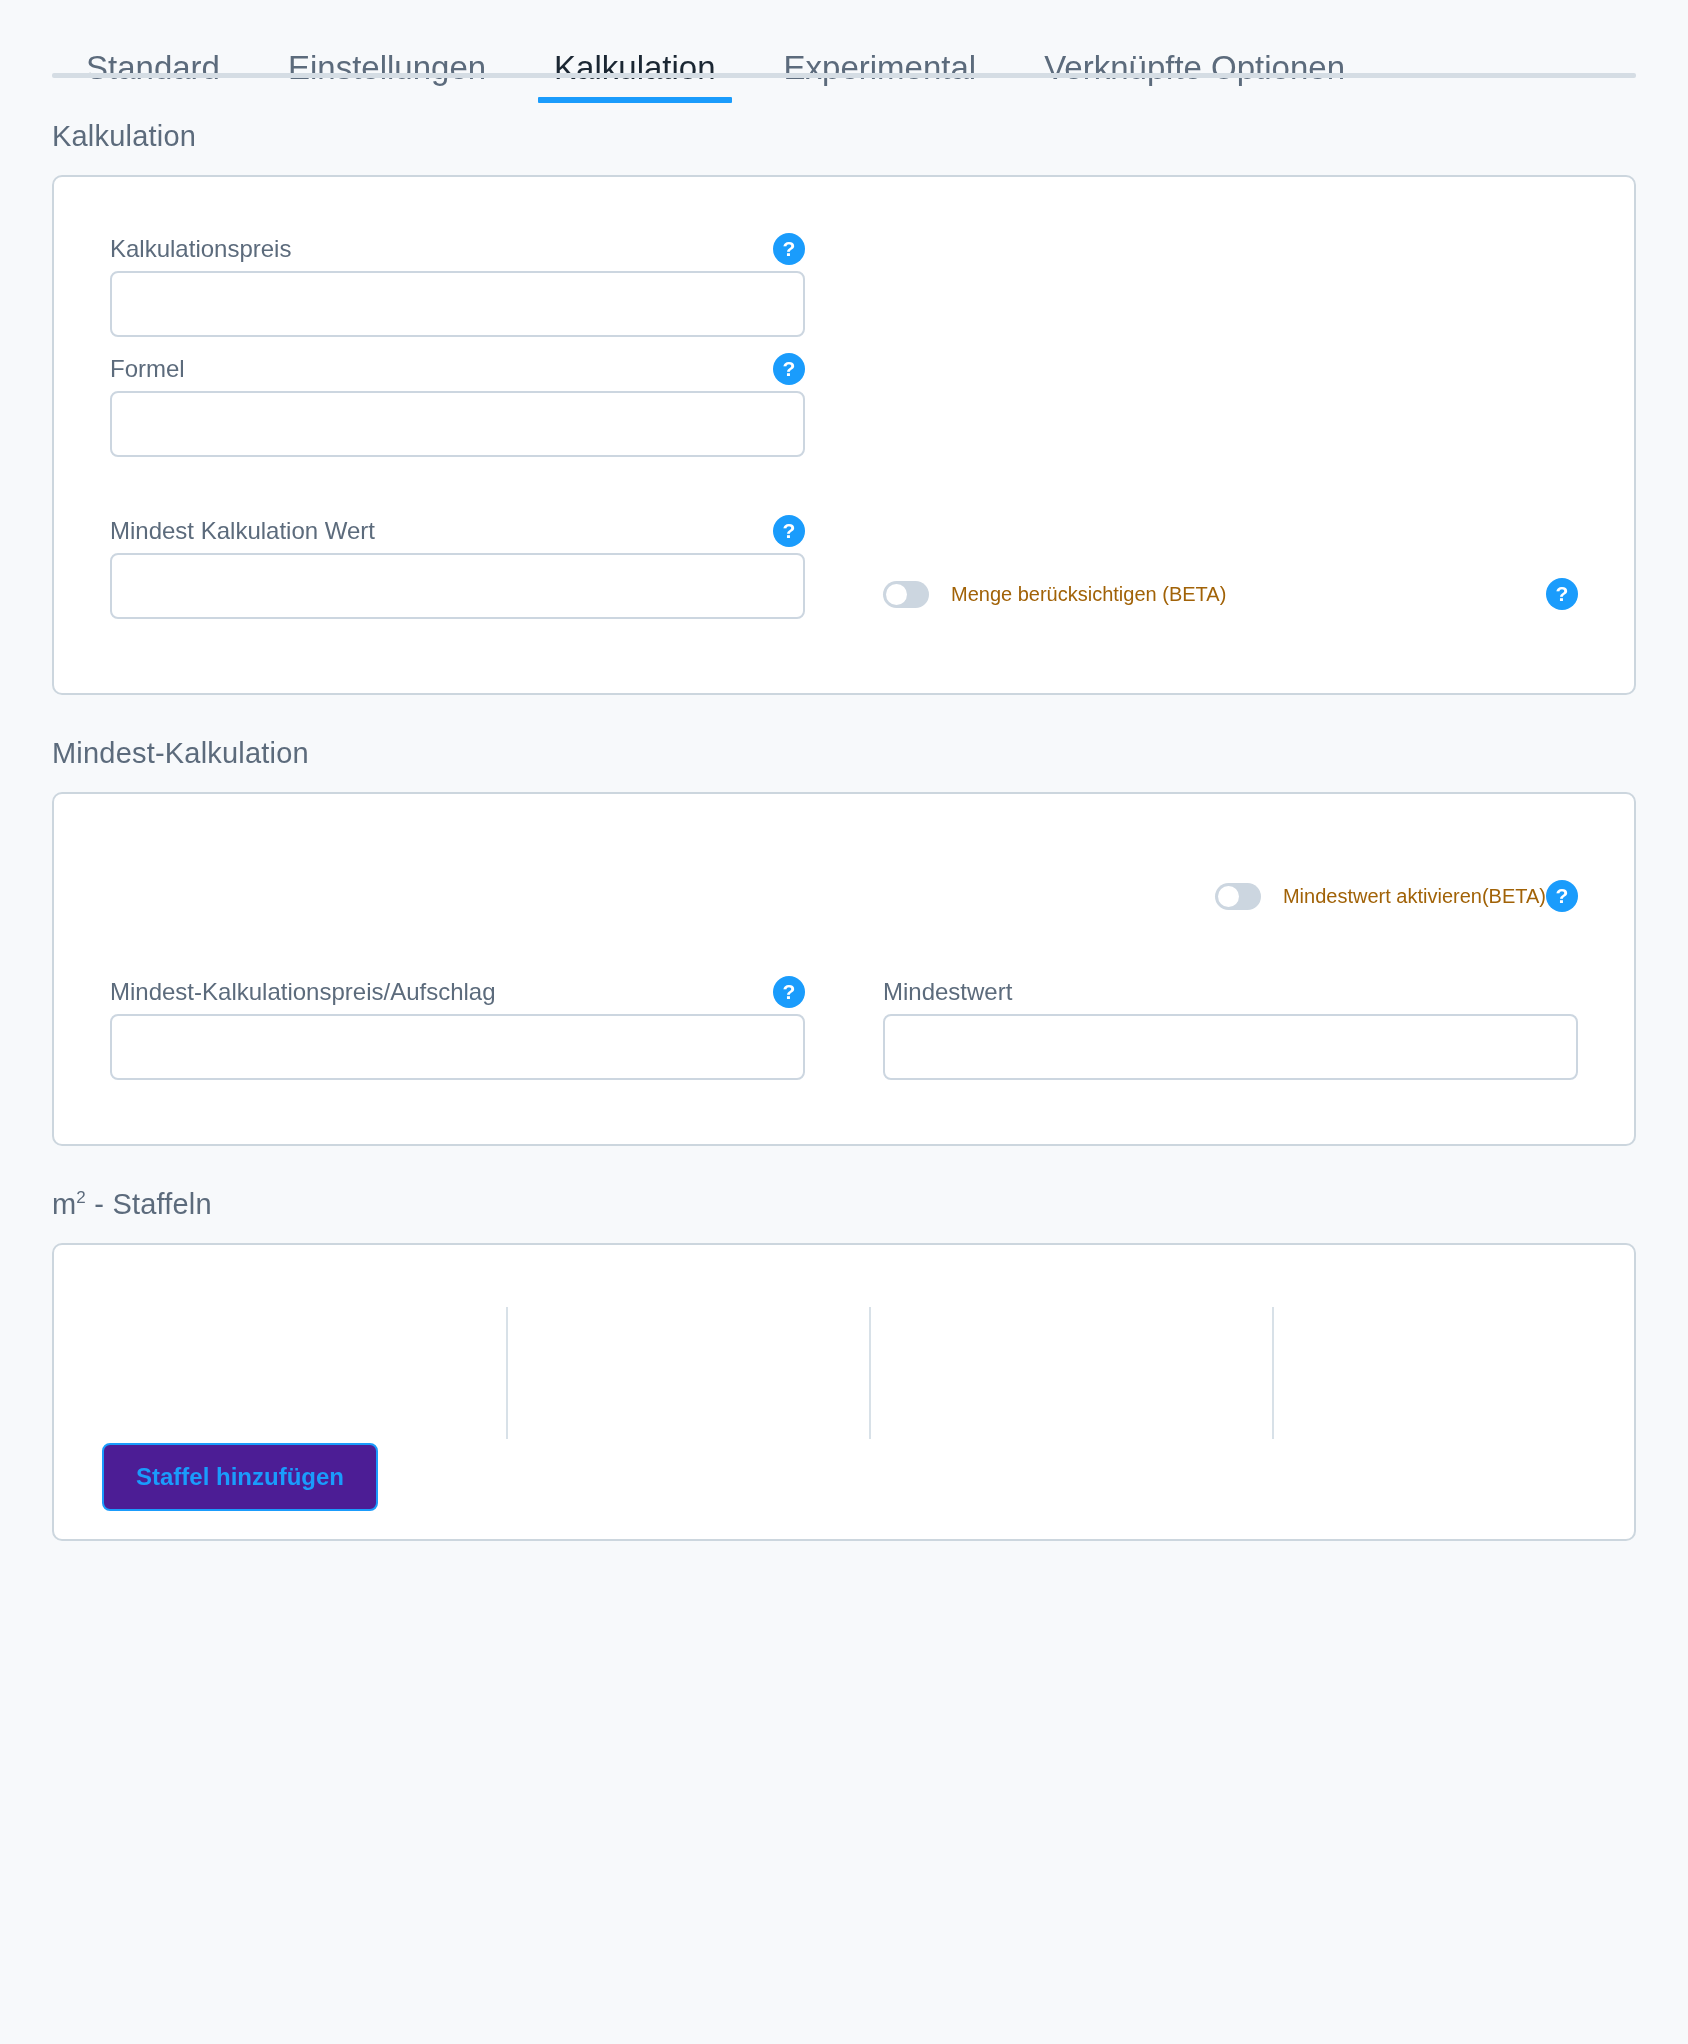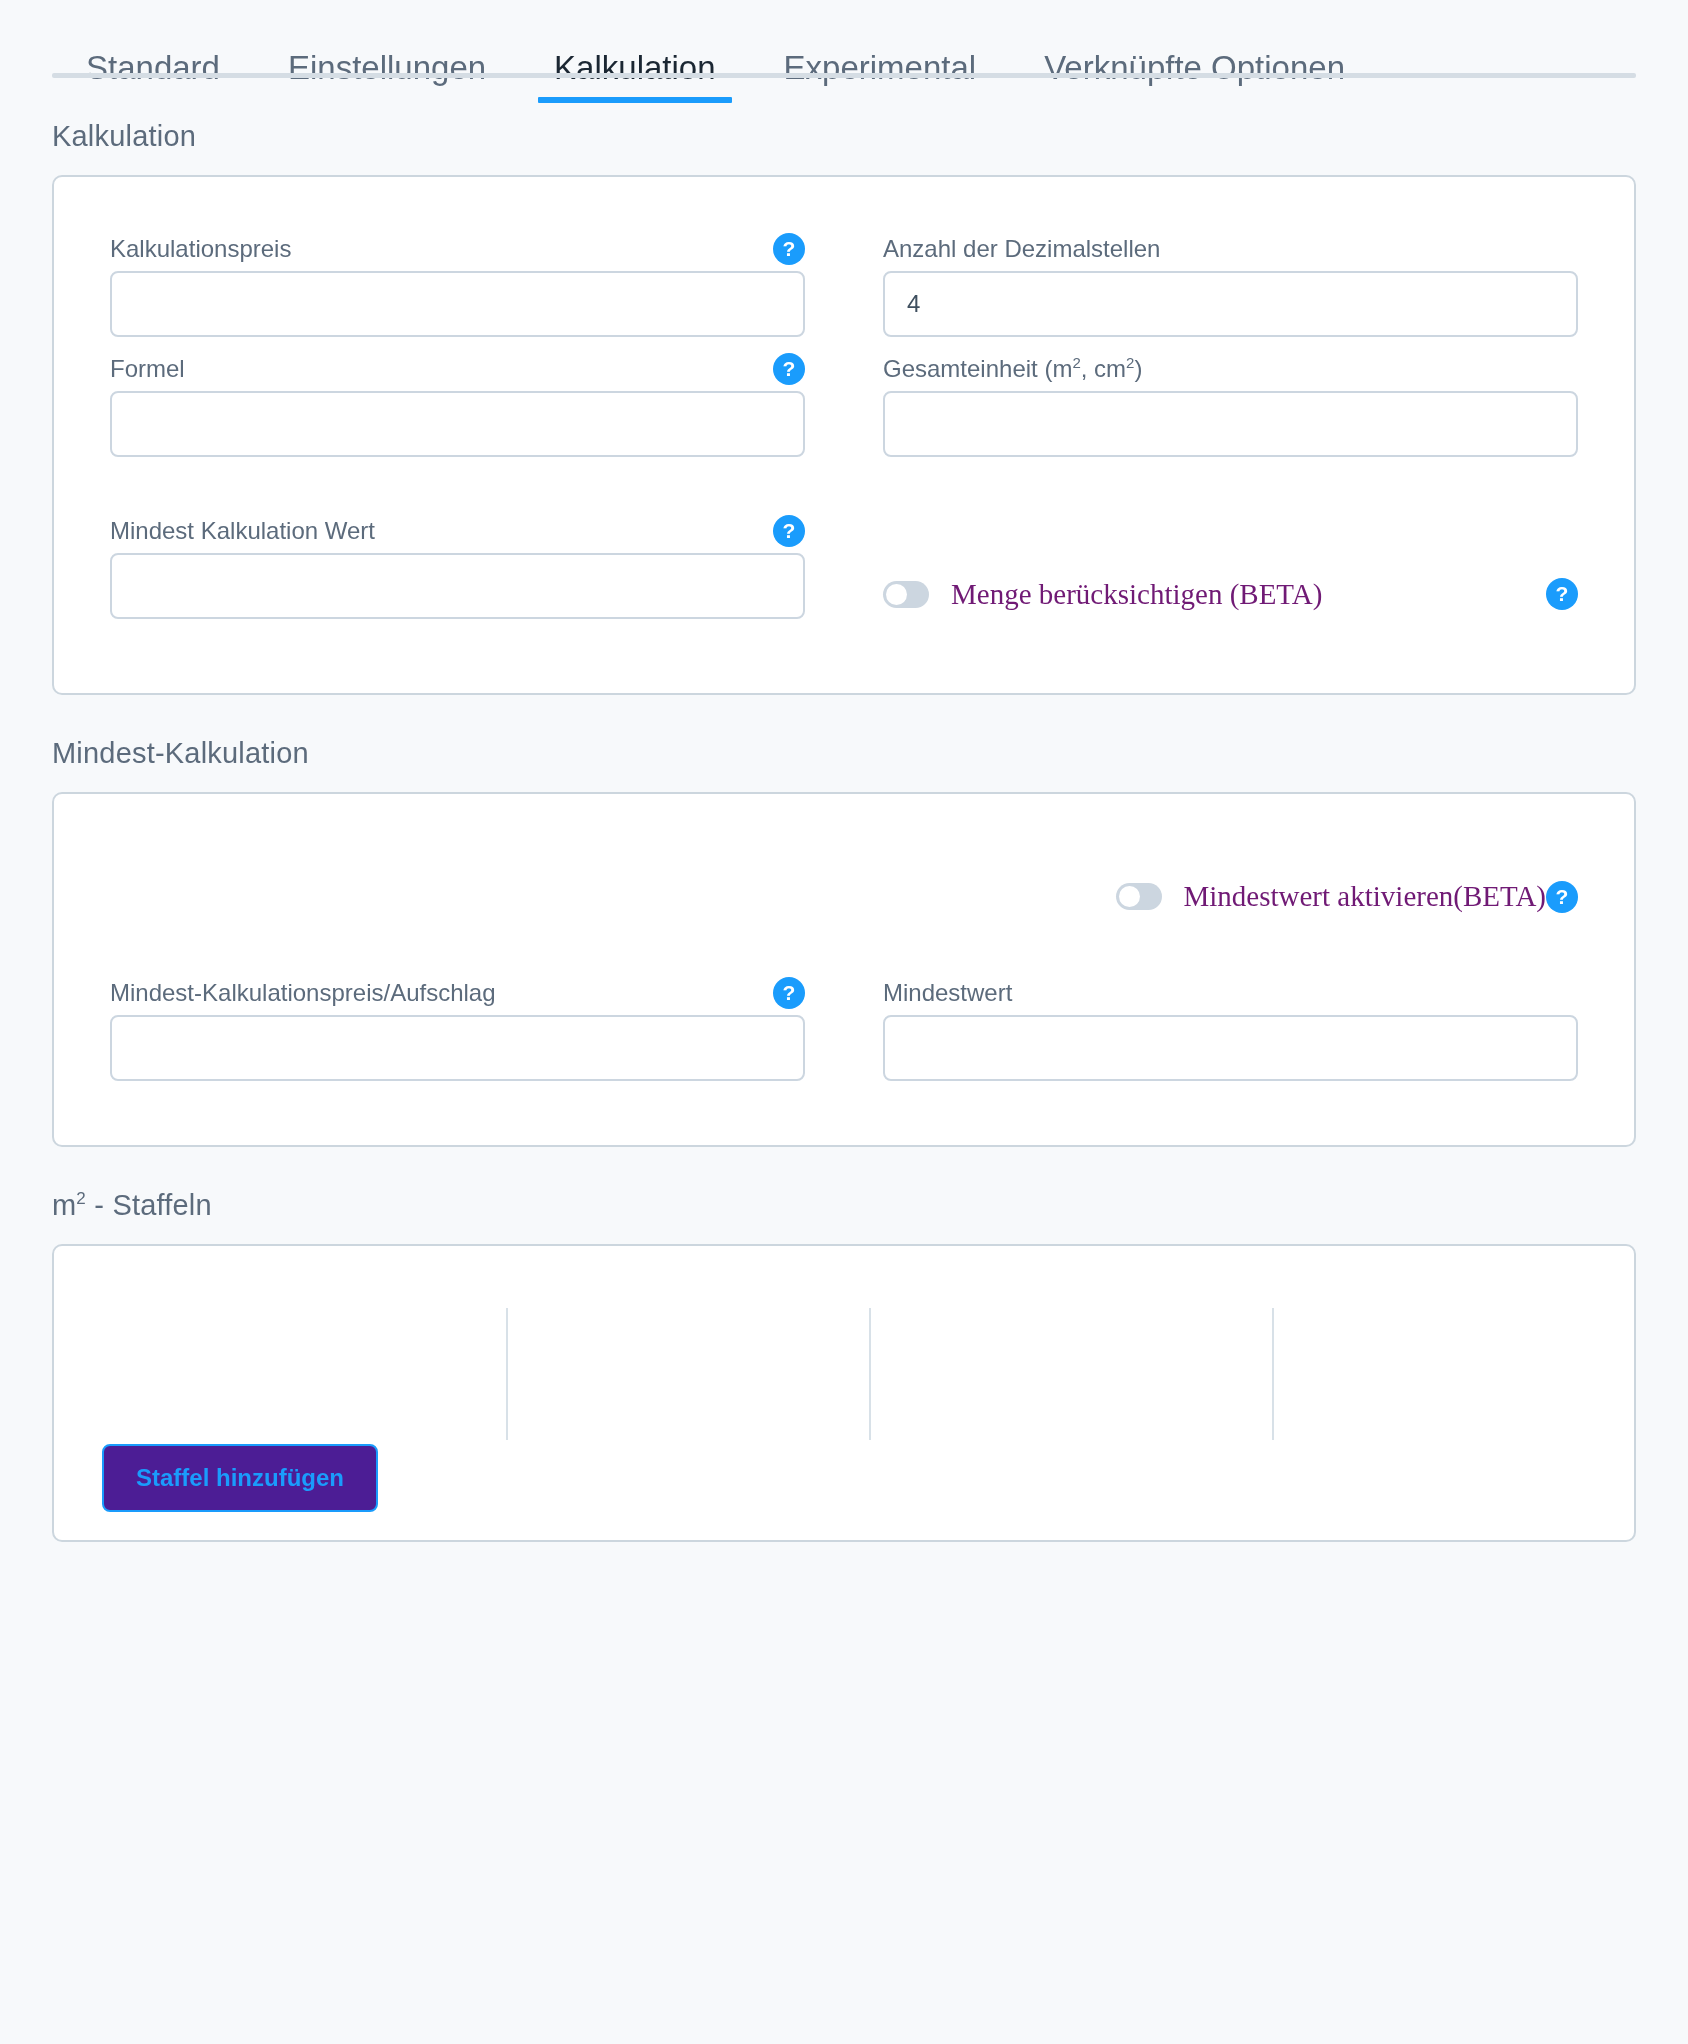--- a/index.html
+++ b/index.html
@@ -144,24 +144,23 @@
   }
   .toggle::after {
     content: "";
     position: absolute;
     top: 3px; left: 3px;
     width: 21px; height: 21px;
     border-radius: 50%;
     background: #ffffff;
   }
   .toggle-label {
-    font-size: 29px;
-    color: #701a75;
+    font-size: 20px;
+    color: #a16207;
     white-space: nowrap;
-    font-family: Liberation Serif, serif;
   }
 
   
   .card1 { padding: 50px 56px 74px 56px; }
   .card1 .col-left > .field + .field { margin-top: 10px; }
   .c1-row2 { margin-top: 52px; }
 
   
   .card2 { padding: 86px 56px 64px 56px; }
   .card2-toggle { margin: 0 0 0 4px; justify-content: flex-end; }
@@ -233,37 +232,20 @@
           <div class="field">
             <div class="field-label-row">
               <span class="field-label">Formel</span>
               <span class="help">?</span>
             </div>
             <input class="input" type="text" value="" style="">
           </div>
 
         </div>
 
-        <div class="col-right">
-
-          <div class="field">
-            <div class="field-label-row">
-              <span class="field-label">Anzahl der Dezimalstellen</span>
-            </div>
-            <input class="input" type="text" value="4" style="">
-          </div>
-
-          <div class="field" style="margin-top:10px">
-            <div class="field-label-row">
-              <span class="field-label"><span>Gesamteinheit (m</span><sup>2</sup><span>, cm</span><sup>2</sup><span>)</span></span>
-            </div>
-            <input class="input" type="text" value="" style="">
-          </div>
-
-        </div>
       </div>
 
       <div class="grid2 c1-row2">
 
         <div class="field">
           <div class="field-label-row">
             <span class="field-label">Mindest Kalkulation Wert</span>
             <span class="help">?</span>
           </div>
           <input class="input" type="text" value="" style="">

